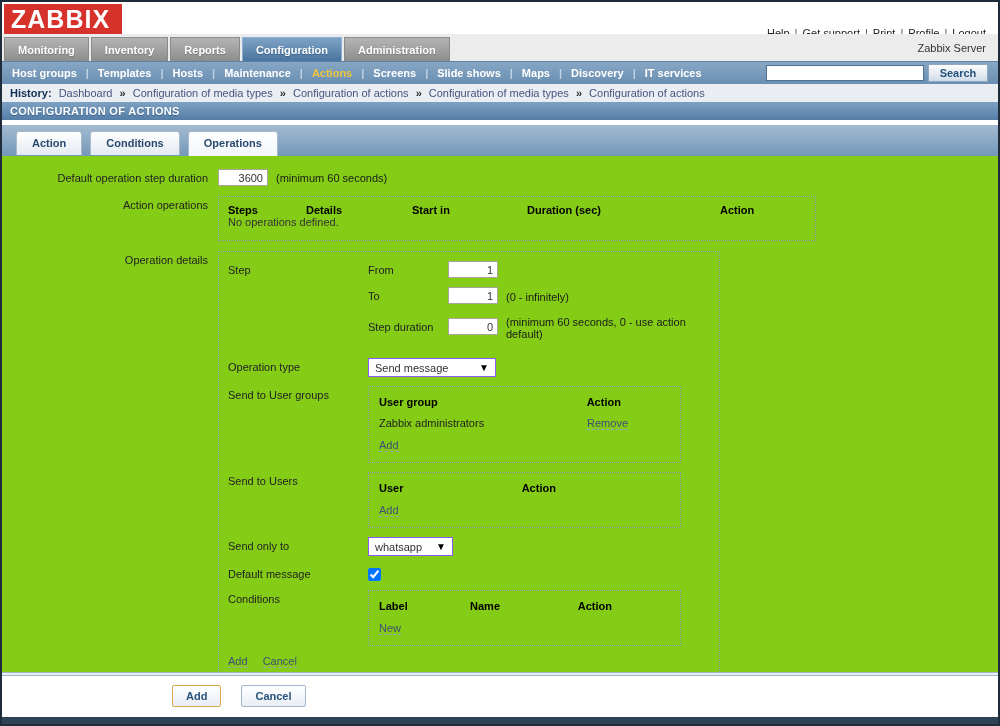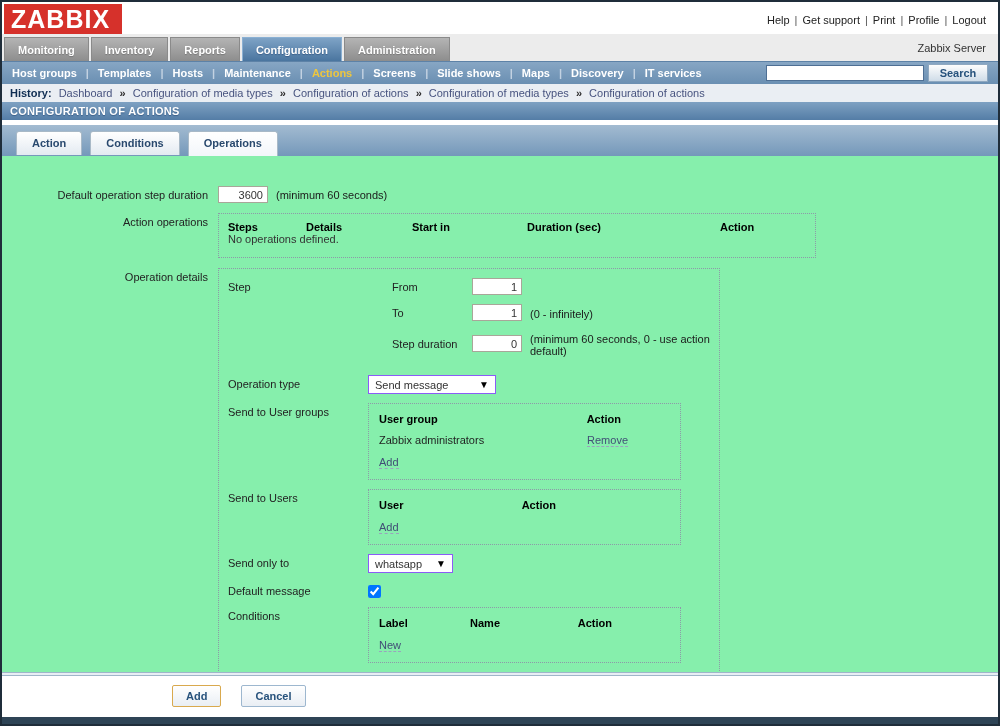--- a/index.html
+++ b/index.html
@@ -11,21 +11,21 @@
     border:2px solid #1f2d3a; display:flex; flex-direction:column; position:relative;
   }
 
   
   .topbar{ height:32px; position:relative; background:#fff; }
   .logo{
     position:absolute; left:2px; top:2px; width:118px; height:30px;
     background:#d6312b; color:#fff; font-size:25px; font-weight:bold;
     letter-spacing:1px; line-height:30px; padding-left:7px;
   }
-  .top-links{ position:absolute; right:12px; top:12px; color:#222; }
+  .top-links{ position:absolute; right:12px; top:25px; color:#222; }
   .top-links a{ color:#222; text-decoration:none; cursor:pointer; }
   .top-links .sep{ color:#555; margin:0 5px; }
 
   
   .main-tabs{ height:27px; background:#ececec; display:flex; align-items:flex-end; padding-left:2px; position:relative; }
   .mtab{
     display:inline-block; padding:6px 13px 5px 13px; margin-right:2px;
     background:linear-gradient(#b4b4b4,#8d8d8d); border:1px solid #8a8a8a; border-bottom:none;
     color:#fff; font-weight:bold; cursor:pointer; text-shadow:0 1px 1px #777;
   }
@@ -74,41 +74,41 @@
     padding:6px 0 0 14px;
   }
   .ftab{
     display:inline-block; padding:5px 15px 6px 15px; margin-right:5px;
     background:linear-gradient(#ffffff,#e3eaf1); border:1px solid #a8b9c7; border-bottom:none;
     border-radius:3px 3px 0 0; color:#29496e; font-weight:bold; cursor:pointer;
   }
   .ftab.active{ background:linear-gradient(#ffffff,#f2f6fa); padding-bottom:7px; }
 
   
-  .content{ flex:1; background:#86efac; padding-top:30px; overflow:hidden; }
+  .content{ flex:1; background:#84cc16; padding-top:13px; overflow:hidden; }
   .frow{ display:flex; align-items:flex-start; margin-bottom:10px; }
   .flabel{ width:216px; text-align:right; padding-right:10px; padding-top:3px; color:#222; flex:none; }
   .note{ margin-left:8px; color:#1a1a1a; padding-top:3px; }
 
   input.num{
     width:50px; height:17px; border:1px solid #a9a699; text-align:right;
     padding:0 4px; font-size:11px; font-family:"Liberation Sans", sans-serif; color:#333;
   }
   .dotted-box{ border:1px dotted #8d9aa8; }
 
   
   .ops-box{ width:598px; padding:7px 0 12px 9px; }
   .ops-head{ display:grid; grid-template-columns:78px 106px 115px 193px auto; font-weight:bold; color:#000; }
   .ops-empty{ margin-top:0; color:#333; }
 
   
   .od-box{ width:502px; padding:9px 0 8px 9px; }
   .od-row{ display:flex; align-items:flex-start; margin-bottom:9px;gap:32px; }
   .od-label{ width:108px; flex:none; padding-top:3px; color:#222; }
-  .sub-row{ display:flex; align-items:center; margin-bottom:9px;margin-left:24px; }
+  .sub-row{ display:flex; align-items:center; margin-bottom:9px; }
   .sub-label{ width:80px; flex:none; color:#222; }
 
   .select{
     display:inline-flex; justify-content:space-between; align-items:center;
     border:1px solid #8b5cf6; background:#fff; height:19px; padding:0 6px;
     color:#333; cursor:pointer;
   }
   .select .arrow{ margin-left:12px; font-size:10px; color:#000; }
 
   .inner-box{ width:313px; padding:9px 10px 11px 10px; }

